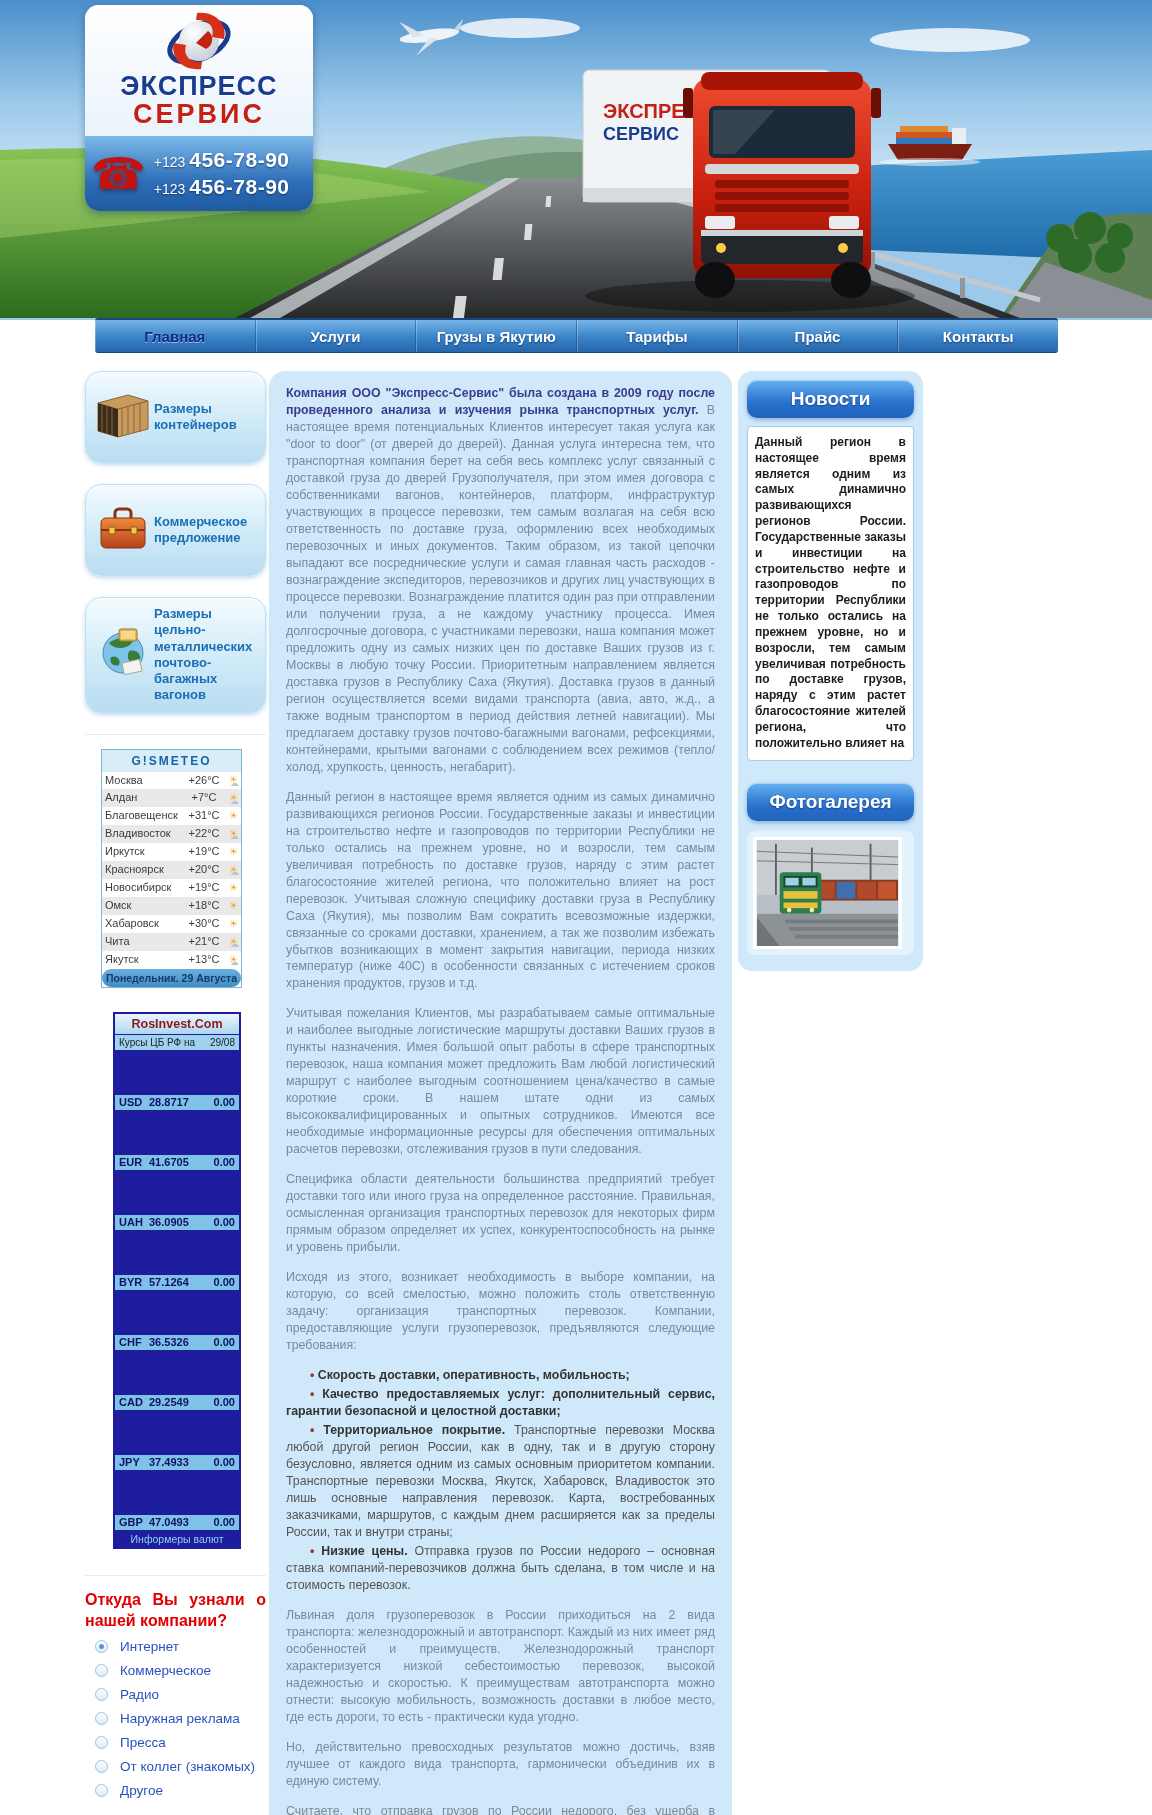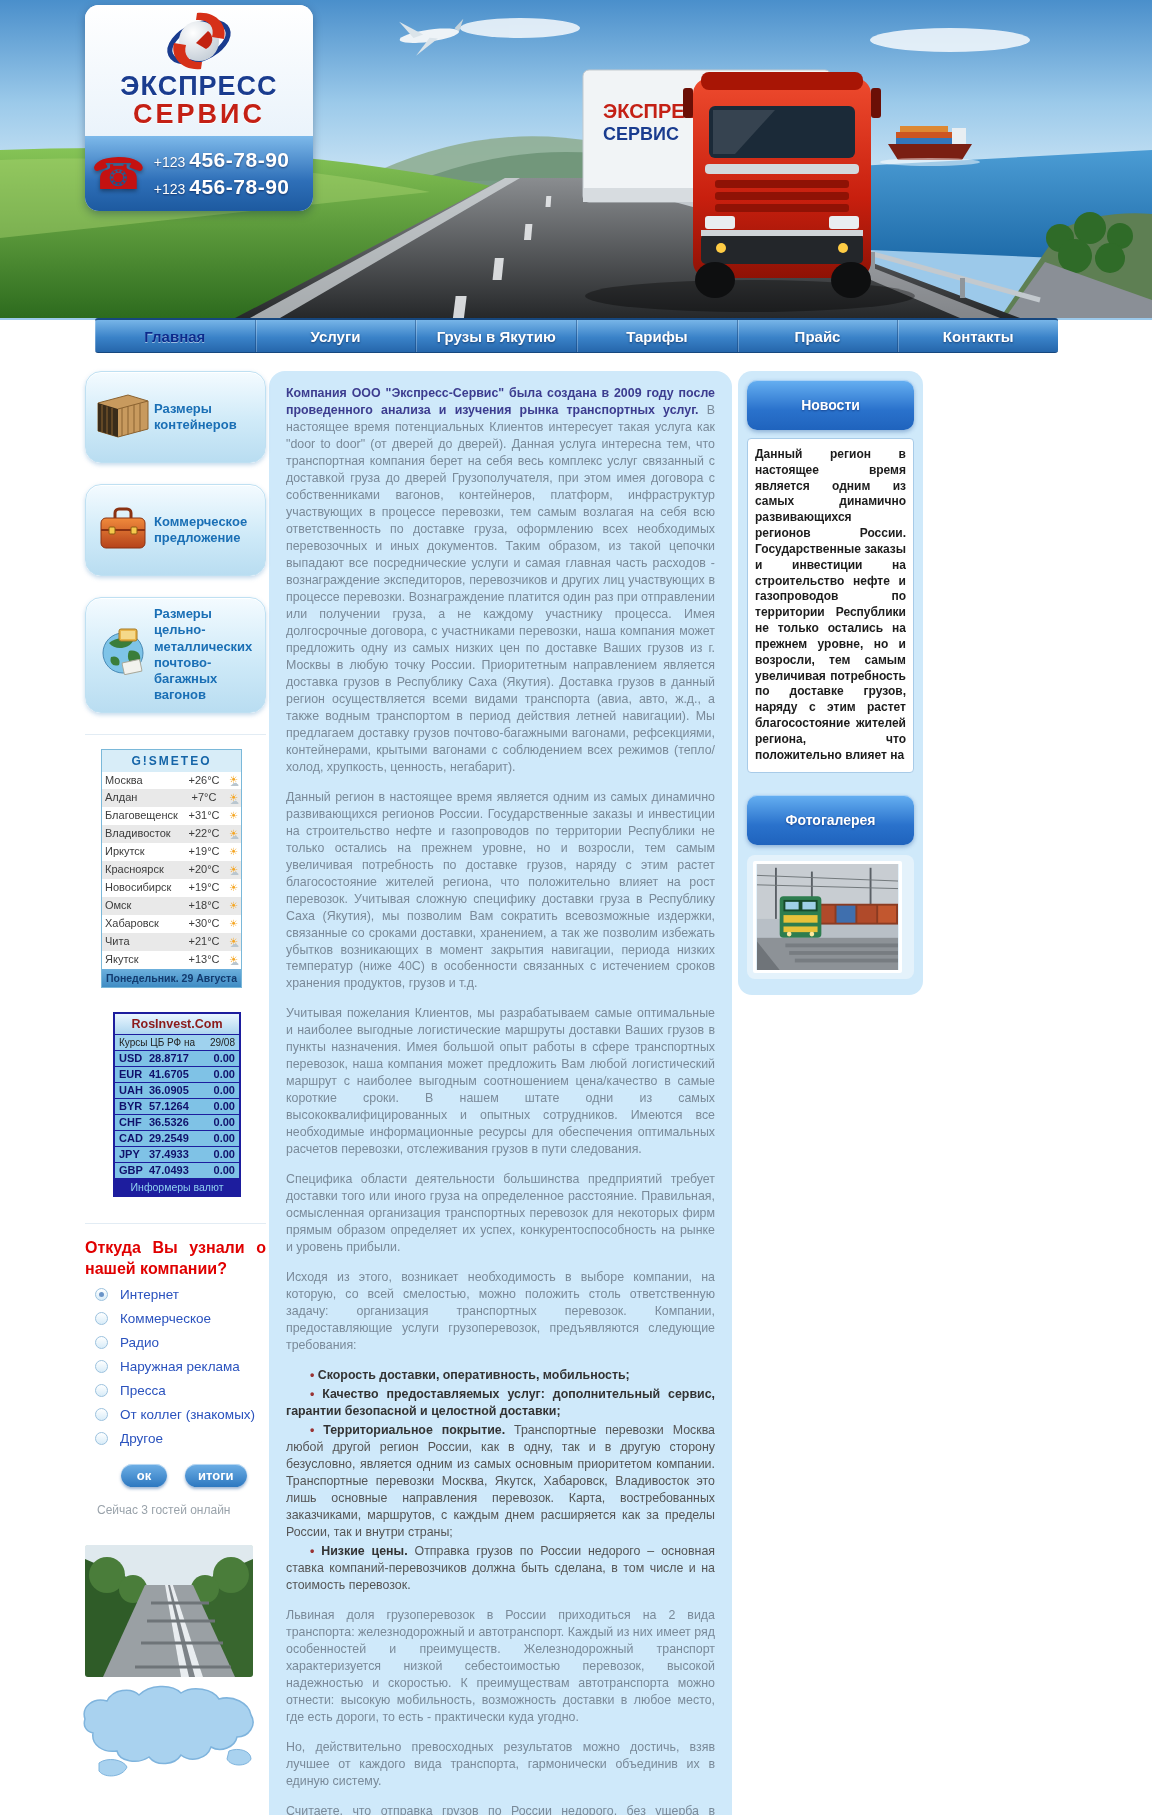--- a/index.html
+++ b/index.html
@@ -67,27 +67,27 @@
 
   
   .weather { width:141px; margin:0 0 24px 16px; border:1px solid #7ab8d9; background:#fff; font-size:11px; }
   .weather-head { background:#d8edf8; text-align:center; font-weight:bold; letter-spacing:2px; color:#1565a8; padding:4px 0; font-size:12px; cursor:pointer; }
   .weather-row { display:flex; align-items:center; padding:1px 3px; color:#3c3c3c; line-height:1.45; }
   .weather-row:nth-child(even) { background:#e9e9e9; }
   .w-city { flex:1; }
   .w-temp { width:36px; text-align:center; }
   .w-icon { width:16px; text-align:right; font-size:10px; color:#f5a623; position:relative; }
   .w-icon .cl { position:absolute; right:-1px; bottom:-2px; color:#b9c6cf; font-size:9px; }
-  .weather-foot { background:linear-gradient(#6cb0dd,#3f8cc4); color:#123a6e; font-weight:bold; text-align:center; padding:3px 0; font-size:10.5px; }
+  .weather-foot { background:linear-gradient(#6cb0dd,#3f8cc4); color:#123a6e; font-weight:bold; text-align:center; padding:3px 0; font-size:10.5px;border-radius:9px; }
 
   
   .currency { width:128px; margin:0 0 26px 28px; background:#1d1d9e; border:2px solid #1d1d9e; font-size:11px; }
   .cur-head { background:linear-gradient(#eaf6ff,#aed6ef); color:#8b1a1a; font-weight:bold; text-align:center; font-size:12.5px; padding:3px 0; cursor:pointer; }
   .cur-sub { display:flex; justify-content:space-between; background:#9fd2ee; color:#222; padding:2px 4px; font-size:10px; border-top:1px solid #1d1d9e; }
-  .cur-row { display:flex; background:#7fc2e6; color:#10106b; border-top:1px solid #1d1d9e; padding:1.5px 4px; font-weight:bold; }
+  .cur-row { display:flex; background:#7fc2e6; color:#10106b; border-top:1px solid #1d1d9e; padding:1.5px 4px; font-weight:bold;margin-top:44px; }
   .cur-code { width:30px; }
   .cur-rate { flex:1; }
   .cur-chg { width:30px; text-align:right; }
   .cur-foot { text-align:center; color:#8fd0f0; padding:3px 0 2px; font-size:10.5px; }
 
   
   .poll { margin-top:6px; }
   .poll-q { color:#e00000; font-weight:bold; font-size:16px; line-height:1.3; text-align:justify; margin-bottom:8px; }
   .poll-opt { display:flex; align-items:center; margin:0 0 9px 10px; cursor:pointer; }
   .radio { width:13px; height:13px; border-radius:50%; border:1px solid #9cc2de; background:linear-gradient(#ffffff,#d8ecf8); flex:none; margin-right:12px; position:relative; }
@@ -113,23 +113,23 @@
   .main-panel p:last-child { margin-bottom:0; }
   .lead { color:#3c3c8f; font-weight:bold; }
   .bullet-line { margin:0 0 2px 0; text-indent:24px; color:#555; }
   .bullet-line .dot { color:#993333; font-weight:bold; }
   .bullet-line .blead { color:#333; font-weight:bold; }
   .bullet-group { margin-bottom:13px; }
 
   
   .right-panel { background:#cfe9fa; border-radius:14px; padding:9px 9px 16px 9px; }
   .blue-header {
-    height:50px; border-radius:10px; display:flex; align-items:center; justify-content:center;
+    height:38px; border-radius:10px; display:flex; align-items:center; justify-content:center;
     background:linear-gradient(#66b0f2,#2a72cc 60%,#1f63bd);
-    color:#fff; font-size:14px; font-weight:bold; text-shadow:0 1px 2px rgba(0,20,80,.5);
+    color:#fff; font-size:19px; font-weight:bold; text-shadow:0 1px 2px rgba(0,20,80,.5);
     box-shadow:0 2px 4px rgba(40,90,160,.4), inset 0 1px 0 rgba(255,255,255,.45); cursor:pointer;
   }
   .news-body {
     margin-top:8px; background:#fff; border:1px solid #a8cbe8; border-radius:4px;
     padding:8px 7px; font-size:12px; font-weight:600; color:#1c1c1c; line-height:1.32; text-align:justify;
   }
   .gallery-header { margin-top:22px; }
   .gallery-frame { margin-top:10px; background:#e4f2fb; border-radius:8px; padding:6px; }
   .gallery-photo { display:block; border:3px solid #ffffff; border-radius:2px; cursor:pointer; }
 </style>

